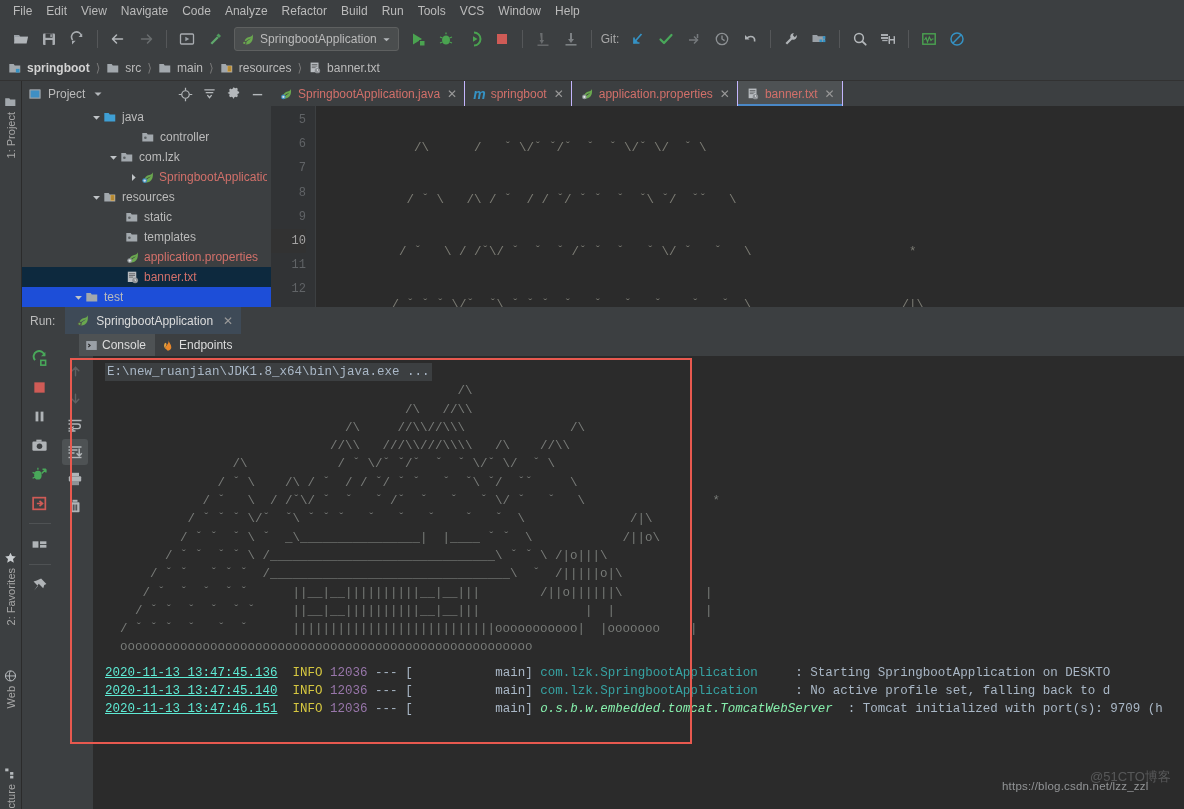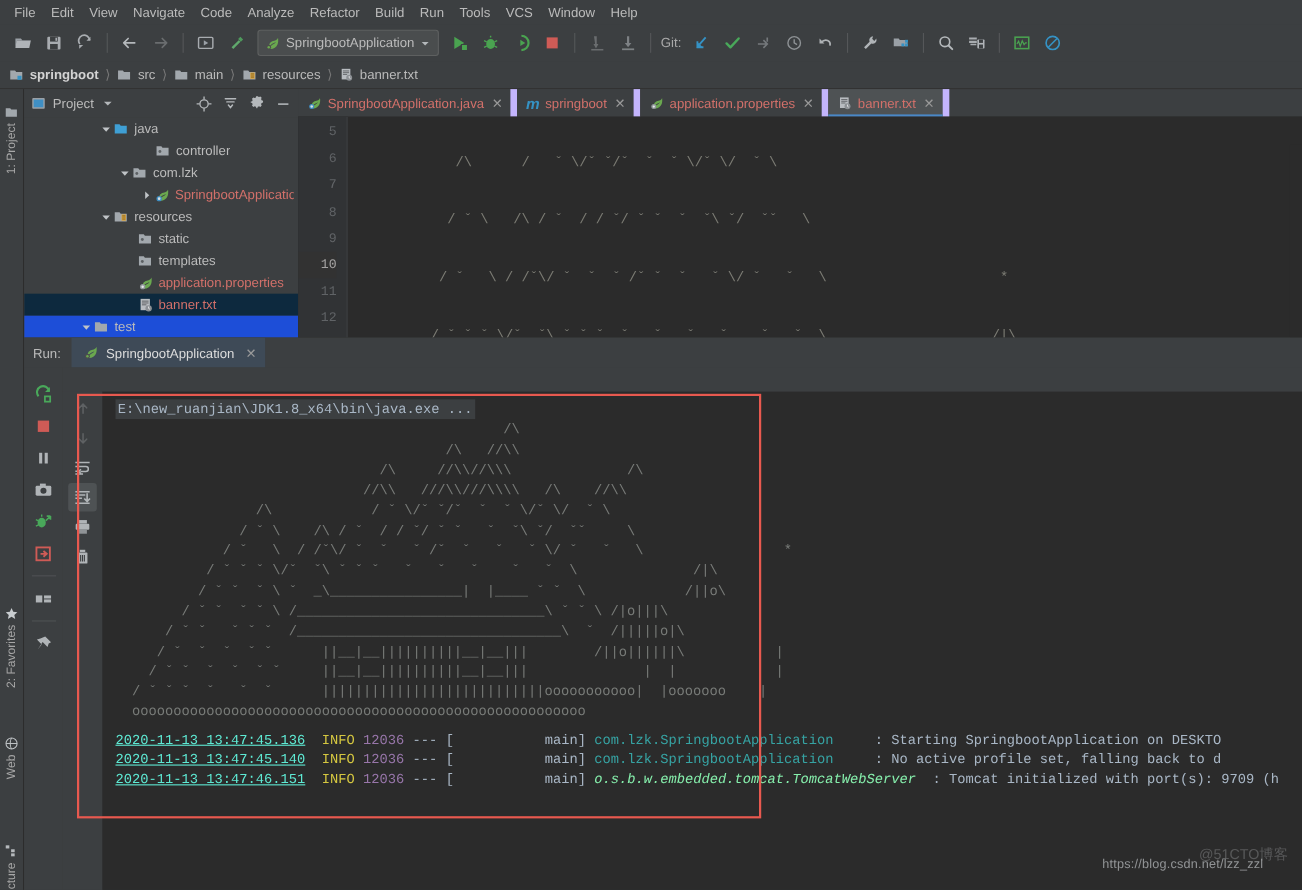--- a/index.html
+++ b/index.html
@@ -82,21 +82,21 @@
   .tree-row .arrow { width: 12px; height: 12px; display:flex; align-items:center; justify-content:center; flex:none; }
   .tree-row .tico { width: 16px; height: 16px; margin-right: 4px; flex: none; display:flex; align-items:center; justify-content:center;}
   .tree-row .tlabel { overflow: hidden; text-overflow: clip; }
   .tlabel.rose { color: #d2706a; }
 
   
   .editorwrap { position: absolute; top: 81px; left: 271px; width: 913px; height: 226px; background: #2b2b2b; }
   .tabbar { height: 25px; background: #3c3f41; display: flex; align-items: stretch; }
   .etab {
     display: flex; align-items: center; gap: 5px; padding: 0 7px 0 8px;
-    font-size: 12px; cursor: default; border-right: 6px solid #c4b5fd;
+    font-size: 12px; cursor: default; border-right: 1px solid #c4b5fd;
     background: #3c3f41; position: relative;
   }
   .etab.active { background: #4e5254; }
   .etab.active::after {
     content: ''; position: absolute; left: 0; right: 0; bottom: 0; height: 2px; background: #4a88c7;
   }
   .etab .etab-label { color: #d2706a; white-space: nowrap; }
   .etab .etab-close { color: #999; font-size: 12px; margin-left: 2px; line-height: 1; }
   .codearea { position: absolute; top: 25px; left: 0; right: 0; bottom: 0; background: #2b2b2b; overflow: hidden; display: flex; }
   .gutter {
@@ -748,20 +748,36 @@
         </div>
         <div class="rs-sep"></div>
         <div class="rs-btn">
           <svg width="17" height="17" viewBox="0 0 16 16">
               <path d="M9.5 1.5l5 5-2 1-1 3-4.2-4.2L3 12.8l3.5-4.4L2.4 4.2l3-1z" fill="#b0b4b7"></path>
             </svg>
         </div>
       </div>
 
       <div class="run-main">
+        <div class="console-tabs">
+          <div class="ctab active">
+            <svg width="13" height="13" viewBox="0 0 16 16">
+                <rect x="1.5" y="2.5" width="13" height="11" fill="#9aa0a6"></rect>
+                <path d="M4 6l2.3 2L4 10" stroke="#2b2b2b" stroke-width="1.4" fill="none"></path>
+              </svg>
+            <span>Console</span>
+          </div>
+          <div class="ctab">
+            <svg width="14" height="14" viewBox="0 0 16 16">
+                <path d="M8 1.5c1.5 3 .3 4.5-.8 5.8C6 8.8 5 10 5.4 11.8 6 13.6 7.4 14.5 8 14.5c2.2 0 3.8-1.7 3.8-3.8C11.8 7.5 9 5.5 8 1.5z" fill="#e8872a"></path>
+                <path d="M4.6 5.3c-.9 1.6-1.3 3-1 4.3.3 1.3 1.3 2.6 2.2 3.3-.9-1.9-.6-3.4.2-4.8.5-.9 1-1.9-1.4-2.8z" fill="#e8a33d"></path>
+              </svg>
+            <span>Endpoints</span>
+          </div>
+        </div>
 
         <div class="console-toolcol">
           <div class="ct-btn">
             <svg width="15" height="15" viewBox="0 0 16 16">
                 <path d="M8 12.5V4M4.5 7.2L8 3.6l3.5 3.6" stroke="#5e6163" stroke-width="1.5" fill="none" stroke-linecap="round"></path>
               </svg>
           </div>
           <div class="ct-btn">
             <svg width="15" height="15" viewBox="0 0 16 16">
                 <path d="M8 3.5V12M4.5 8.8L8 12.4l3.5-3.6" stroke="#5e6163" stroke-width="1.5" fill="none" stroke-linecap="round"></path>

